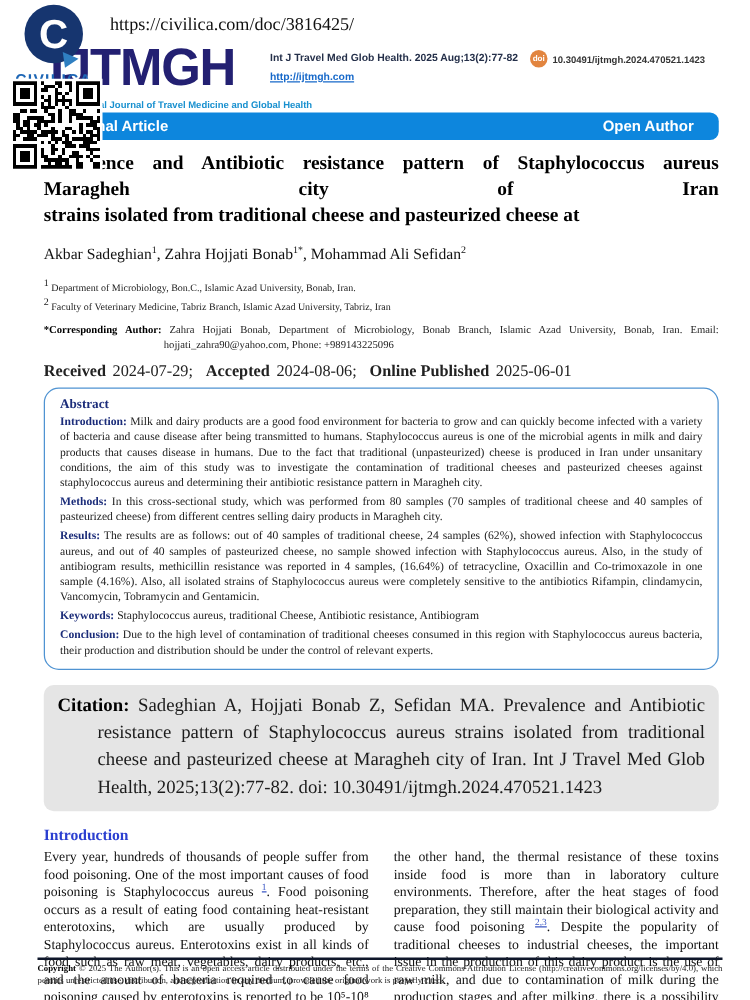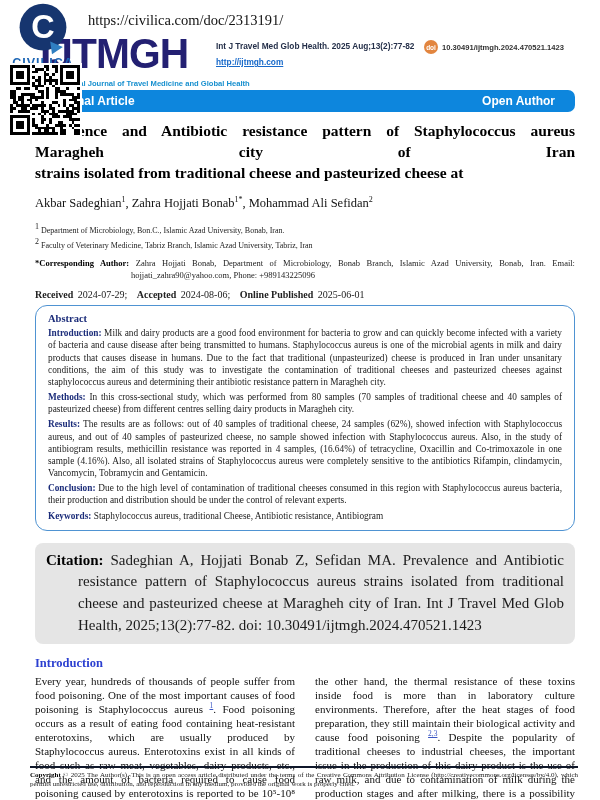--- a/index.html
+++ b/index.html
@@ -26,21 +26,21 @@
   
   .content { position:absolute; left:35px; top:120px; width:540px; }
   .title { font-size:15.5px; font-weight:bold; line-height:21px; color:#000; }
   .title .tline { text-align:justify; text-align-last:justify; }
   .title .tline:last-child { text-align-last:left; }
   .authors { margin-top:12px; font-size:12.5px; color:#111; }
   .authors sup, .affil sup { font-size:8px; }
   .affil { margin-top:10px; font-size:8px; line-height:1.45; color:#222; }
   .corresp { margin-top:5px; font-size:8.5px; line-height:1.5; text-align:justify; padding-left:96px; text-indent:-96px; color:#222; }
   .corresp b { color:#000; }
-  .dates { margin-top:7px; font-size:10px; color:#222; }
+  .dates { margin-top:7px; font-size:13px; color:#222; }
   .dates b { margin-right:2px; }
   .dates .pair { margin-right:7px; }
   .abstract-box { margin-top:5px; border:1.5px solid #4f93d2; border-radius:12px; padding:7px 12px 8px; }
   .abstract-box .abs-head { font-size:10.5px; font-weight:bold; color:#1c2d7a; margin-bottom:3px; }
   .abs-sec { font-size:9.3px; line-height:1.31; text-align:justify; margin-top:3px; color:#1b1b1b; }
   .abs-sec .lbl { font-weight:bold; color:#1c2d7a; }
   .citation-box { margin-top:12px; background:#e5e5e5; border-radius:8px; padding:7px 11px; font-size:15px; line-height:1.45; text-align:justify; padding-left:43px; text-indent:-32px; color:#1b1b1b; }
   .citation-box .lbl { font-weight:bold; color:#000; }
   .intro-head { margin-top:12px; font-size:12.5px; font-weight:bold; color:#2b3fd0; }
   .intro-cols { margin-top:3px; column-count:2; column-gap:20px; font-size:11px; line-height:14px; text-align:justify; height:190px; overflow:hidden; color:#111; }
@@ -58,21 +58,21 @@
     <span>
       <svg viewBox="0 0 60 60" width="54" height="54">
         <circle cx="30" cy="28" r="26" fill="#16356f"></circle>
         <text x="30" y="40" text-anchor="middle" font-family="Liberation Sans, sans-serif" font-weight="bold" font-size="36" fill="#ffffff">C</text>
         <path d="M38 44 L52 50 L40 58 Z" fill="#2f7fc1"></path>
       </svg>
     </span>
     <div class="word">CIVILICA</div>
   </div>
 
-  <div class="page-url">https://civilica.com/doc/2313191/</div>
+  <div class="page-url">https://civilica.com/doc/3816425/</div>
 
   <div class="ijtmgh-logo">IJTMGH</div>
   <div class="journal-tagline">International Journal of Travel Medicine and Global Health</div>
 
   <div class="pub-info">
     <div class="cite">Int J Travel Med Glob Health. 2025 Aug;13(2):77-82</div>
     <span class="jlink">http://ijtmgh.com</span>
   </div>
 
   <div class="doi-wrap">
@@ -437,22 +437,22 @@
       <span class="pair"><b>Received</b> <span>2024-07-29;</span></span>
       <span class="pair"><b>Accepted</b> <span>2024-08-06;</span></span>
       <span class="pair"><b>Online Published</b> <span>2025-06-01</span></span>
     </div>
 
     <div class="abstract-box">
       <div class="abs-head">Abstract</div>
       <div class="abs-sec"><span class="lbl">Introduction:</span><span> Milk and dairy products are a good food environment for bacteria to grow and can quickly become infected with a variety of bacteria and cause disease after being transmitted to humans. Staphylococcus aureus is one of the microbial agents in milk and dairy products that causes disease in humans. Due to the fact that traditional (unpasteurized) cheese is produced in Iran under unsanitary conditions, the aim of this study was to investigate the contamination of traditional cheeses and pasteurized cheeses against staphylococcus aureus and determining their antibiotic resistance pattern in Maragheh city.</span></div>
       <div class="abs-sec"><span class="lbl">Methods:</span><span> In this cross-sectional study, which was performed from 80 samples (70 samples of traditional cheese and 40 samples of pasteurized cheese) from different centres selling dairy products in Maragheh city.</span></div>
       <div class="abs-sec"><span class="lbl">Results:</span><span> The results are as follows: out of 40 samples of traditional cheese, 24 samples (62%), showed infection with Staphylococcus aureus, and out of 40 samples of pasteurized cheese, no sample showed infection with Staphylococcus aureus. Also, in the study of antibiogram results, methicillin resistance was reported in 4 samples, (16.64%) of tetracycline, Oxacillin and Co-trimoxazole in one sample (4.16%). Also, all isolated strains of Staphylococcus aureus were completely sensitive to the antibiotics Rifampin, clindamycin, Vancomycin, Tobramycin and Gentamicin.</span></div>
+      <div class="abs-sec"><span class="lbl">Keywords:</span><span> Staphylococcus aureus, traditional Cheese, Antibiotic resistance, Antibiogram</span></div>
       <div class="abs-sec"><span class="lbl">Conclusion:</span><span> Due to the high level of contamination of traditional cheeses consumed in this region with Staphylococcus aureus bacteria, their production and distribution should be under the control of relevant experts.</span></div>
-      <div class="abs-sec"><span class="lbl">Keywords:</span><span> Staphylococcus aureus, traditional Cheese, Antibiotic resistance, Antibiogram</span></div>
     </div>
 
     <div class="citation-box">
       <span class="lbl">Citation:</span><span> Sadeghian A, Hojjati Bonab Z, Sefidan MA. Prevalence and Antibiotic resistance pattern of Staphylococcus aureus strains isolated from traditional cheese and pasteurized cheese at Maragheh city of Iran. Int J Travel Med Glob Health, 2025;13(2):77-82. doi: 10.30491/ijtmgh.2024.470521.1423</span>
     </div>
 
     <div class="intro-head">Introduction</div>
 
     <div class="intro-cols">
       <span>Every year, hundreds of thousands of people suffer from food poisoning. One of the most important causes of food poisoning is Staphylococcus aureus </span><span class="ref">1</span><span>. Food poisoning occurs as a result of eating food containing heat-resistant enterotoxins, which are usually produced by Staphylococcus aureus. Enterotoxins exist in all kinds of food such as raw meat, vegetables, dairy products, etc., and the amount of bacteria required to cause food poisoning caused by enterotoxins is reported to be 10⁵-10⁸ bacteria. Although Staphylococcus aureus can be destroyed by pasteurization, the enterotoxins of this bacterium are resistant to pasteurization temperatures. On the other hand, the thermal resistance of these toxins inside food is more than in laboratory culture environments. Therefore, after the heat stages of food preparation, they still maintain their biological activity and cause food poisoning </span><span class="ref">2,3</span><span>. Despite the popularity of traditional cheeses to industrial cheeses, the important issue in the production of this dairy product is the use of raw milk, and due to contamination of milk during the production stages and after milking, there is a possibility of contamination of cheeses produced from this milk with various pathogenic microbes </span><span class="ref">4</span><span>. Staphylococcus aureus is considered as the second or sometimes the third most</span>

